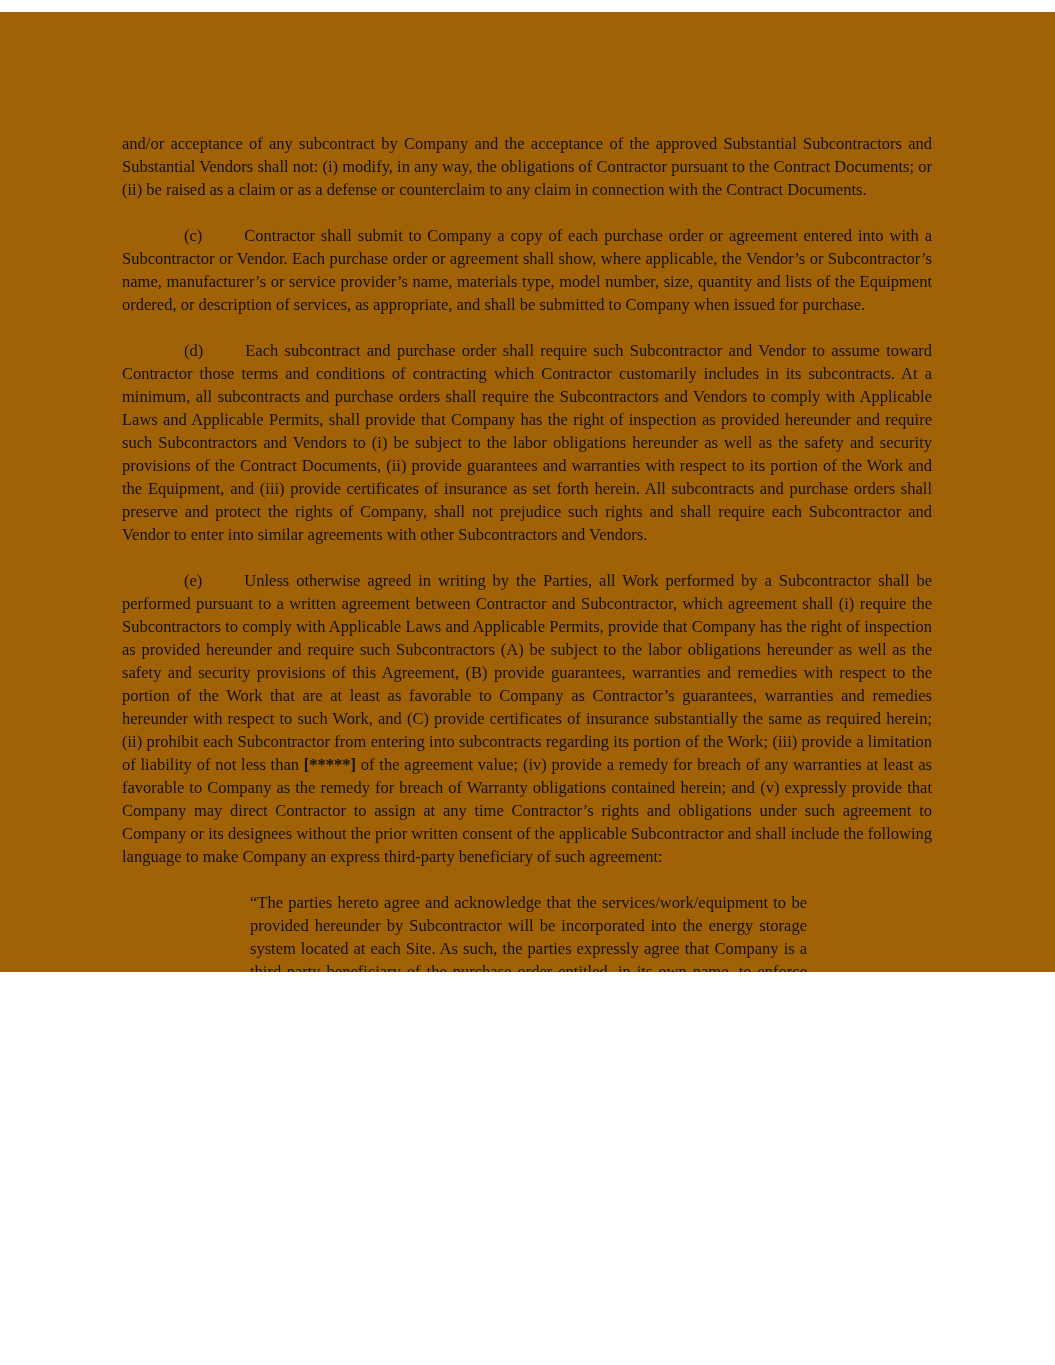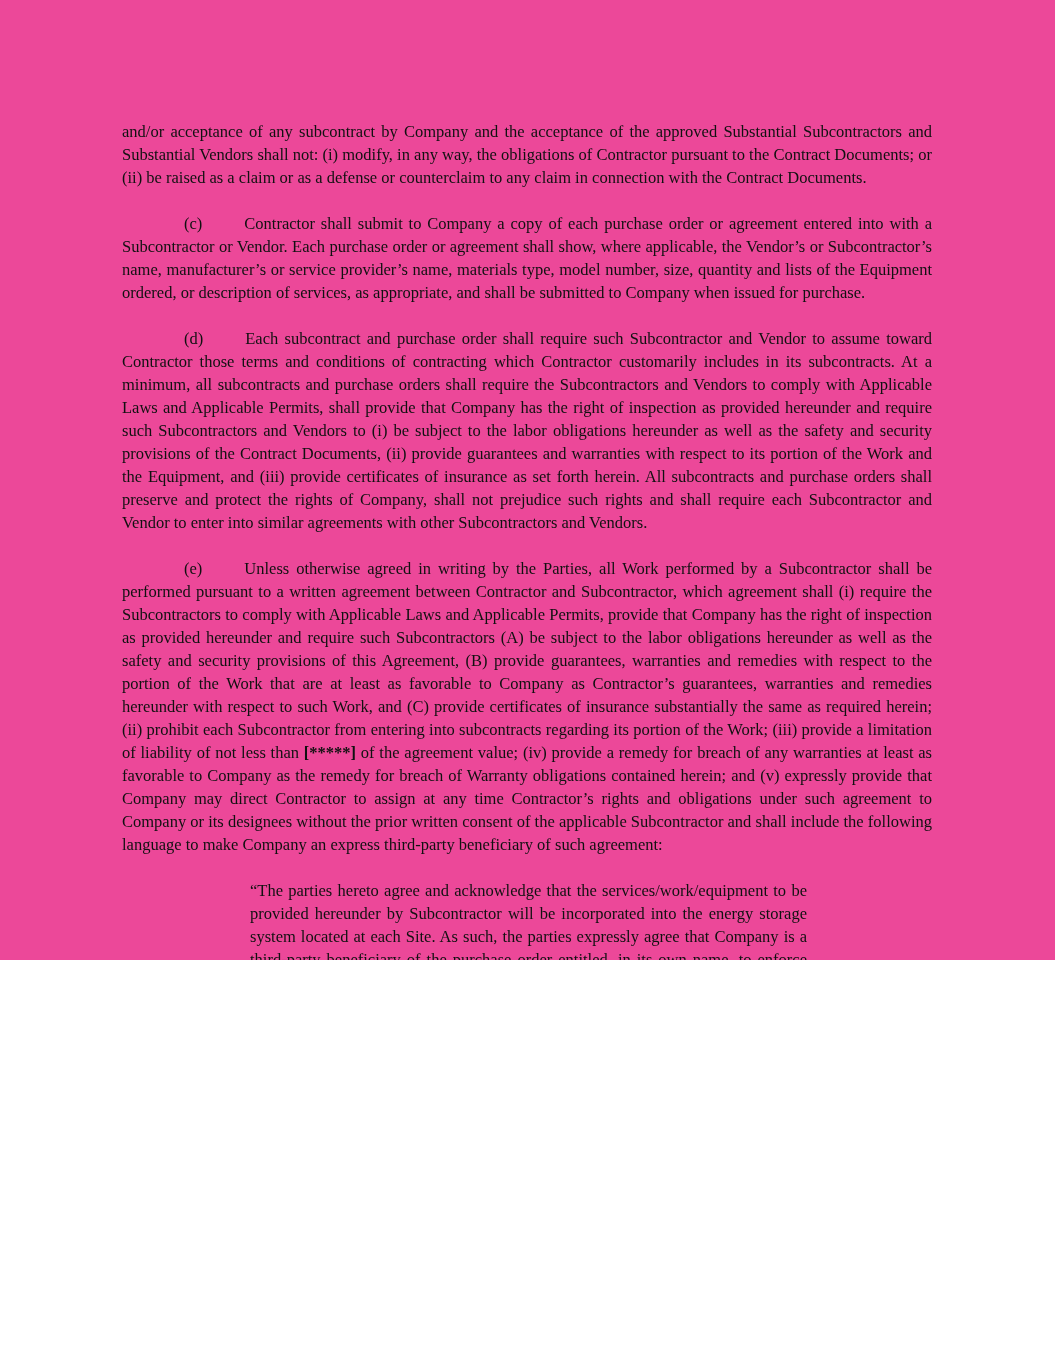--- a/index.html
+++ b/index.html
@@ -4,25 +4,25 @@
 <style>
   html, body {
     margin: 0;
     padding: 0;
     background: #ffffff;
   }
   .page {
     position: relative;
     width: 1055px;
     height: 960px;
-    background: #ec4899;
+    background: #a16207;
     font-family: "Liberation Serif", serif;
     color: #111111;
     overflow: hidden;
-    margin: 0 auto;
+    margin: 12px auto;
   }
   .content {
     position: absolute;
     top: 120px;
     left: 122px;
     width: 810px;
     font-size: 16.5px;
     line-height: 23px;
     text-align: justify;
   }

